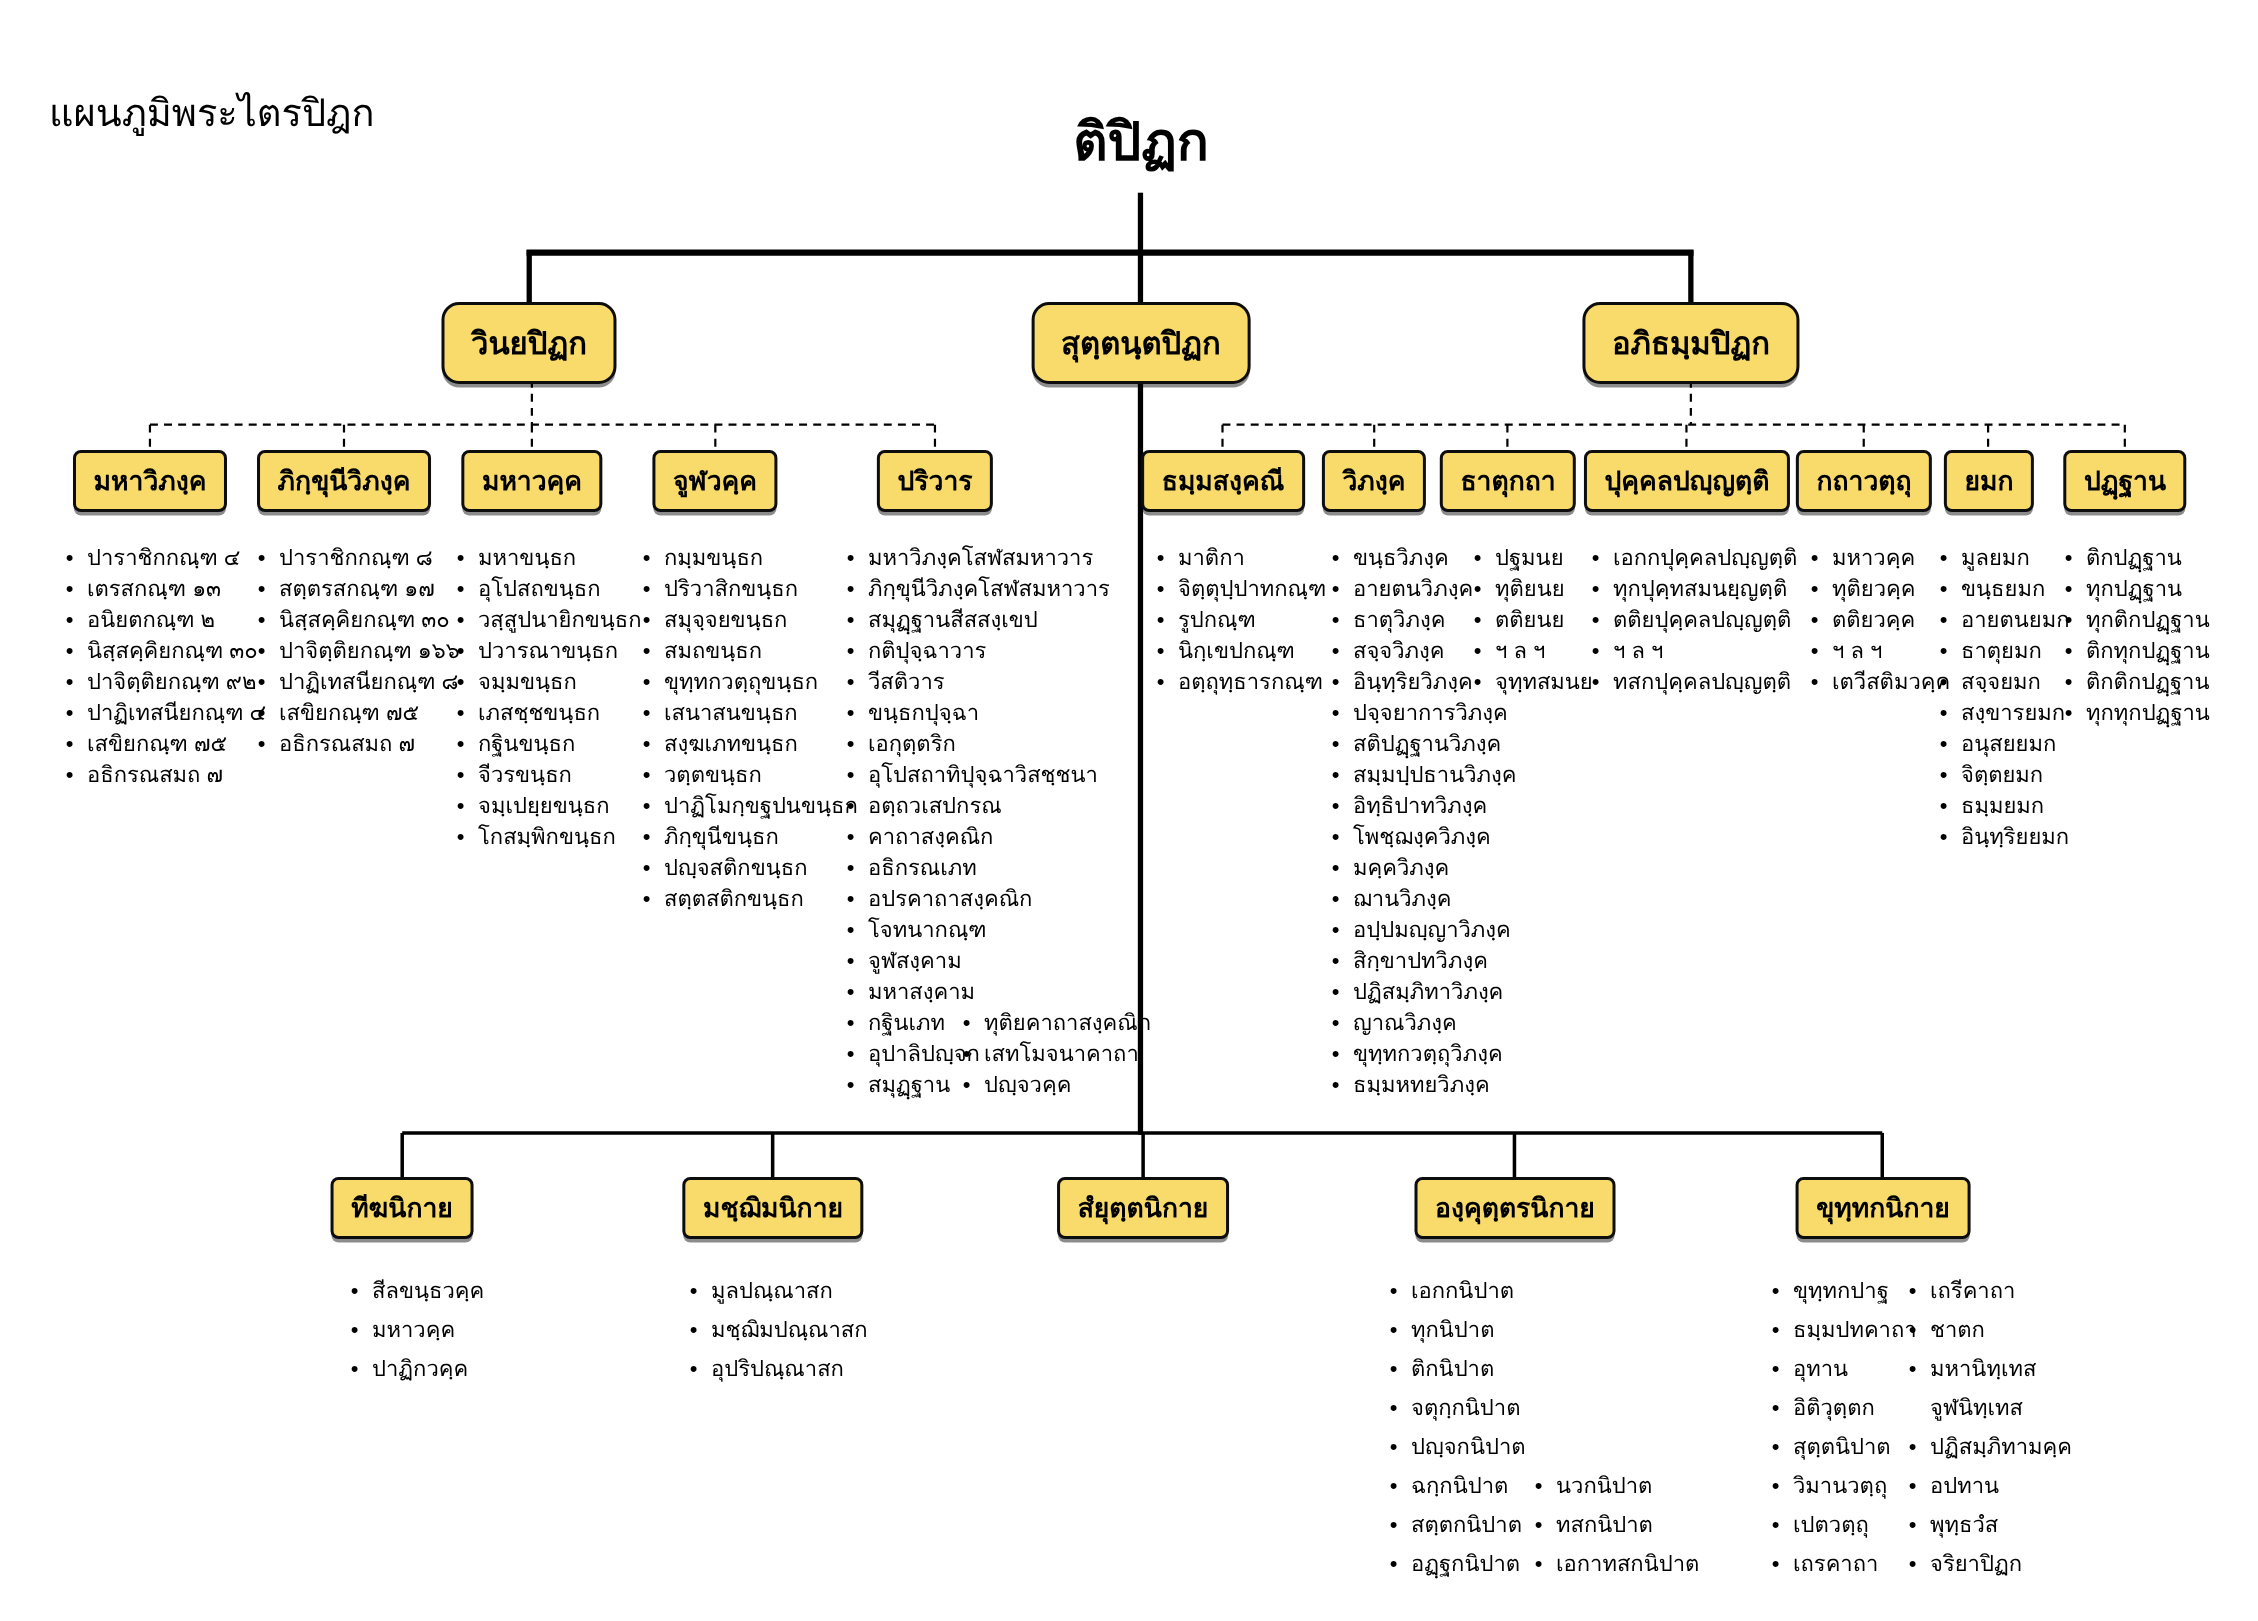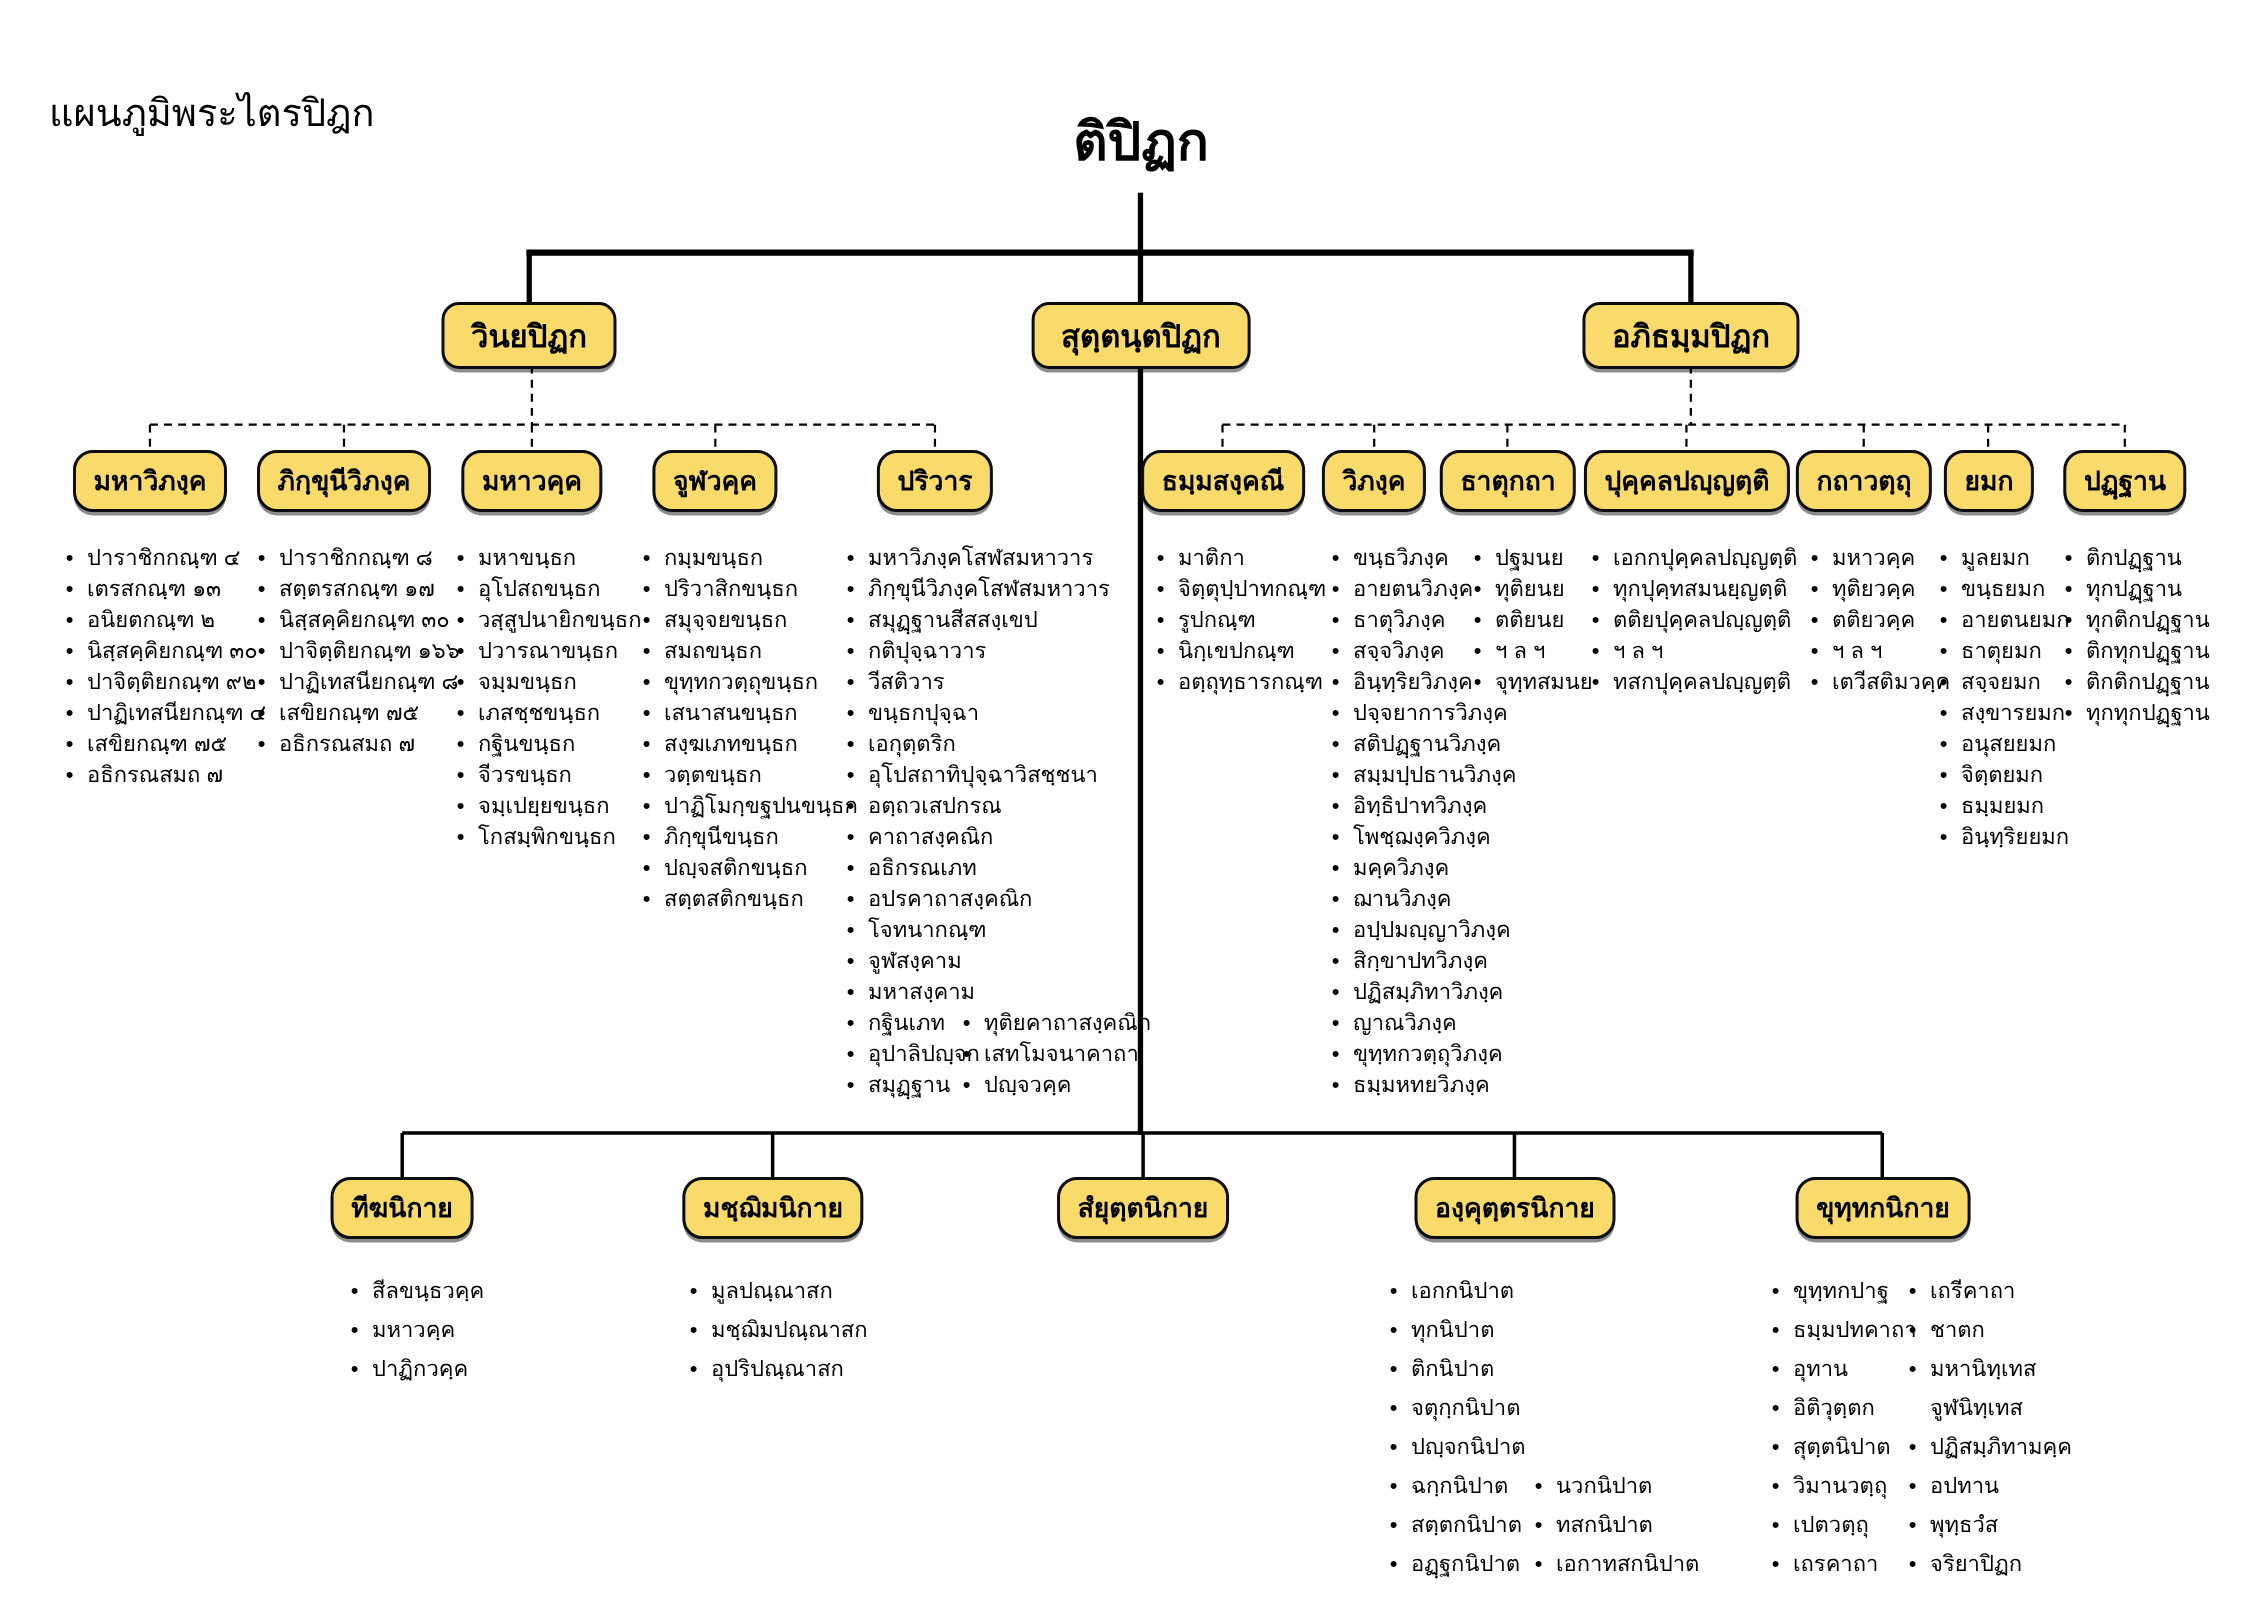--- a/index.html
+++ b/index.html
@@ -5,24 +5,24 @@
   html,body{margin:0;padding:0;background:#ffffff;}
   body{width:2258px;height:1622px;position:relative;overflow:hidden;
        font-family:"Liberation Sans","DejaVu Sans",sans-serif;color:#000;}
   .canvas{position:absolute;inset:0;}
   .wires{position:absolute;left:0;top:0;z-index:0;}
   .page-title{position:absolute;left:49px;top:82px;font-size:38px;font-weight:500;
               white-space:nowrap;z-index:2;}
   .root-title{position:absolute;top:99px;left:1141px;transform:translateX(-50%);
               font-size:53px;font-weight:800;white-space:nowrap;z-index:2;}
   .node{position:absolute;transform:translateX(-50%);background:#F8DB6B;
-        border:3.5px solid #0d0d0d;border-radius:20px;display:flex;align-items:center;
+        border:3.5px solid #0d0d0d;border-radius:8px;display:flex;align-items:center;
         justify-content:center;white-space:nowrap;font-weight:800;z-index:2;
         box-shadow:0 4.4px 0 -0.9px rgba(0,0,0,0.45);box-sizing:border-box;}
-  .node.lvl1{height:67px;padding:0 26.5px;font-size:31px;border-radius:17.6px;}
+  .node.lvl1{height:82px;padding:0 26.5px;font-size:31px;border-radius:17.6px;}
   .node.lvl2{height:62px;padding:0 17.6px;font-size:26.5px;}
   .list{position:absolute;z-index:1;font-size:22px;}
   .list ul.col{list-style:none;margin:9px;padding:0;}
   .list ul.col.extra{position:absolute;}
   .list li{line-height:31px;padding-left:23px;position:relative;white-space:nowrap;}
   .list.wide li{line-height:39px;}
   .list li::before{content:"\2022";position:absolute;left:1.8px;}
   .list li.no-bullet::before{content:none;}
 </style>
 </head>

